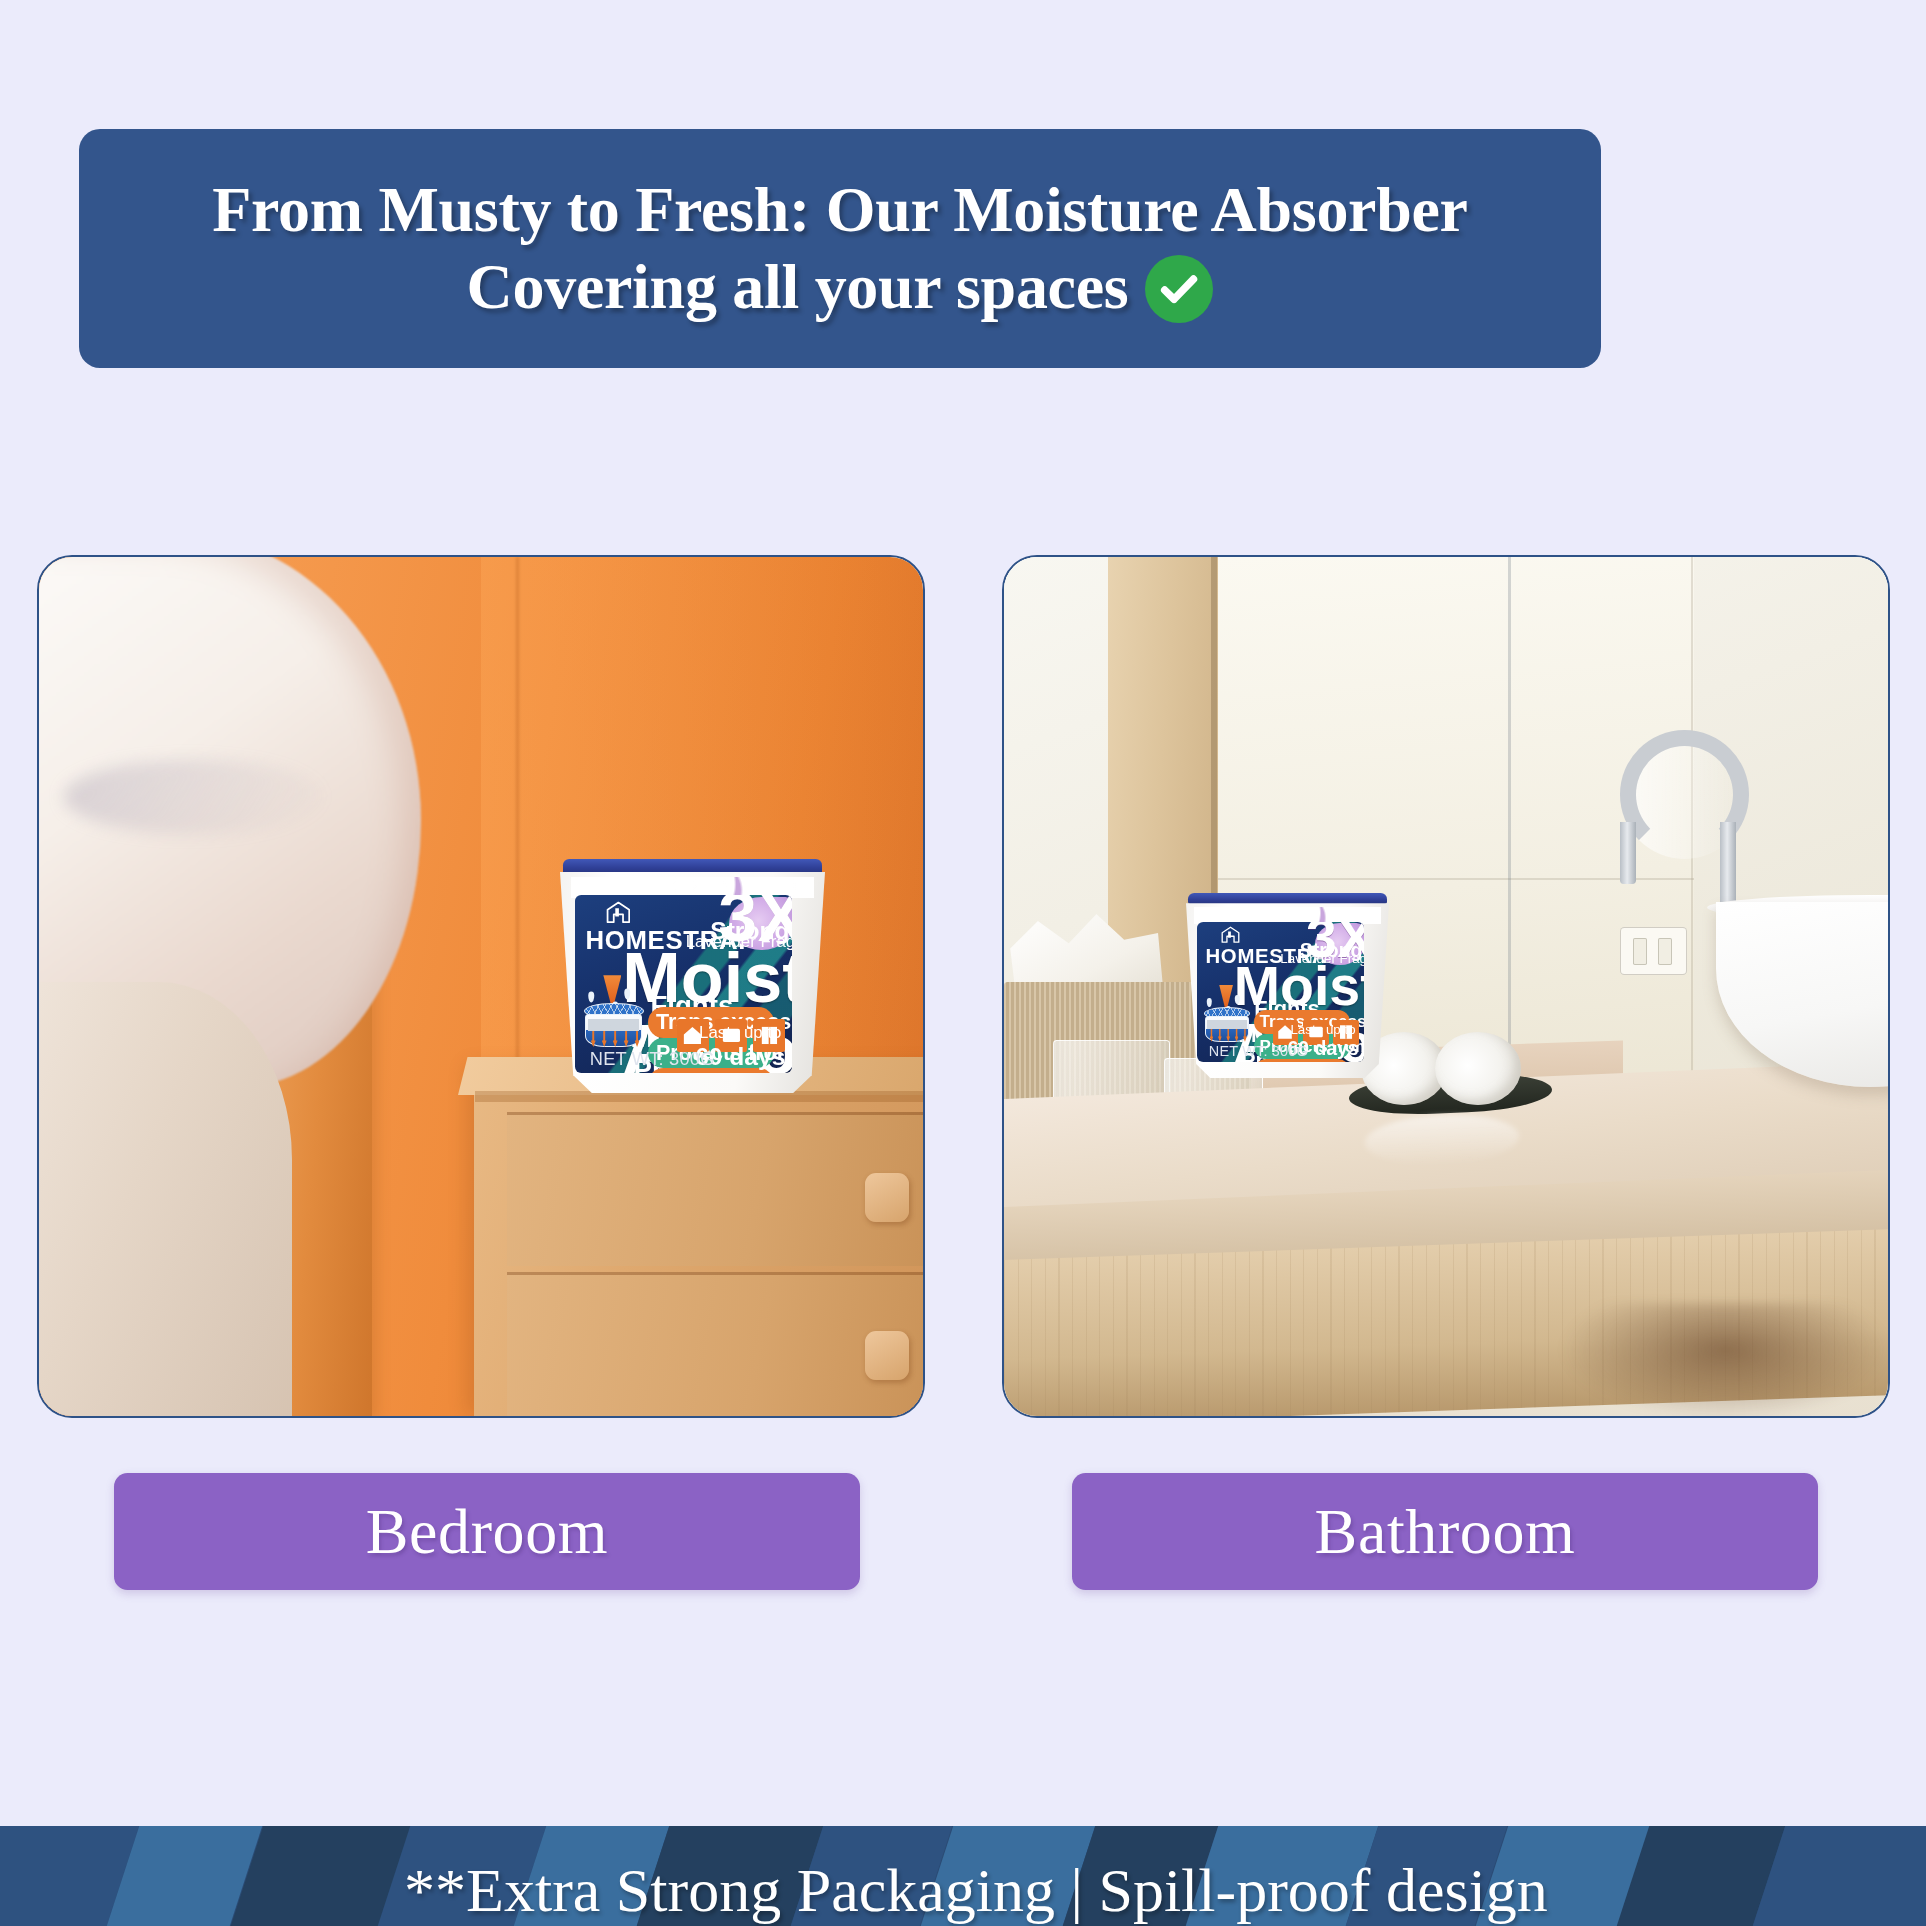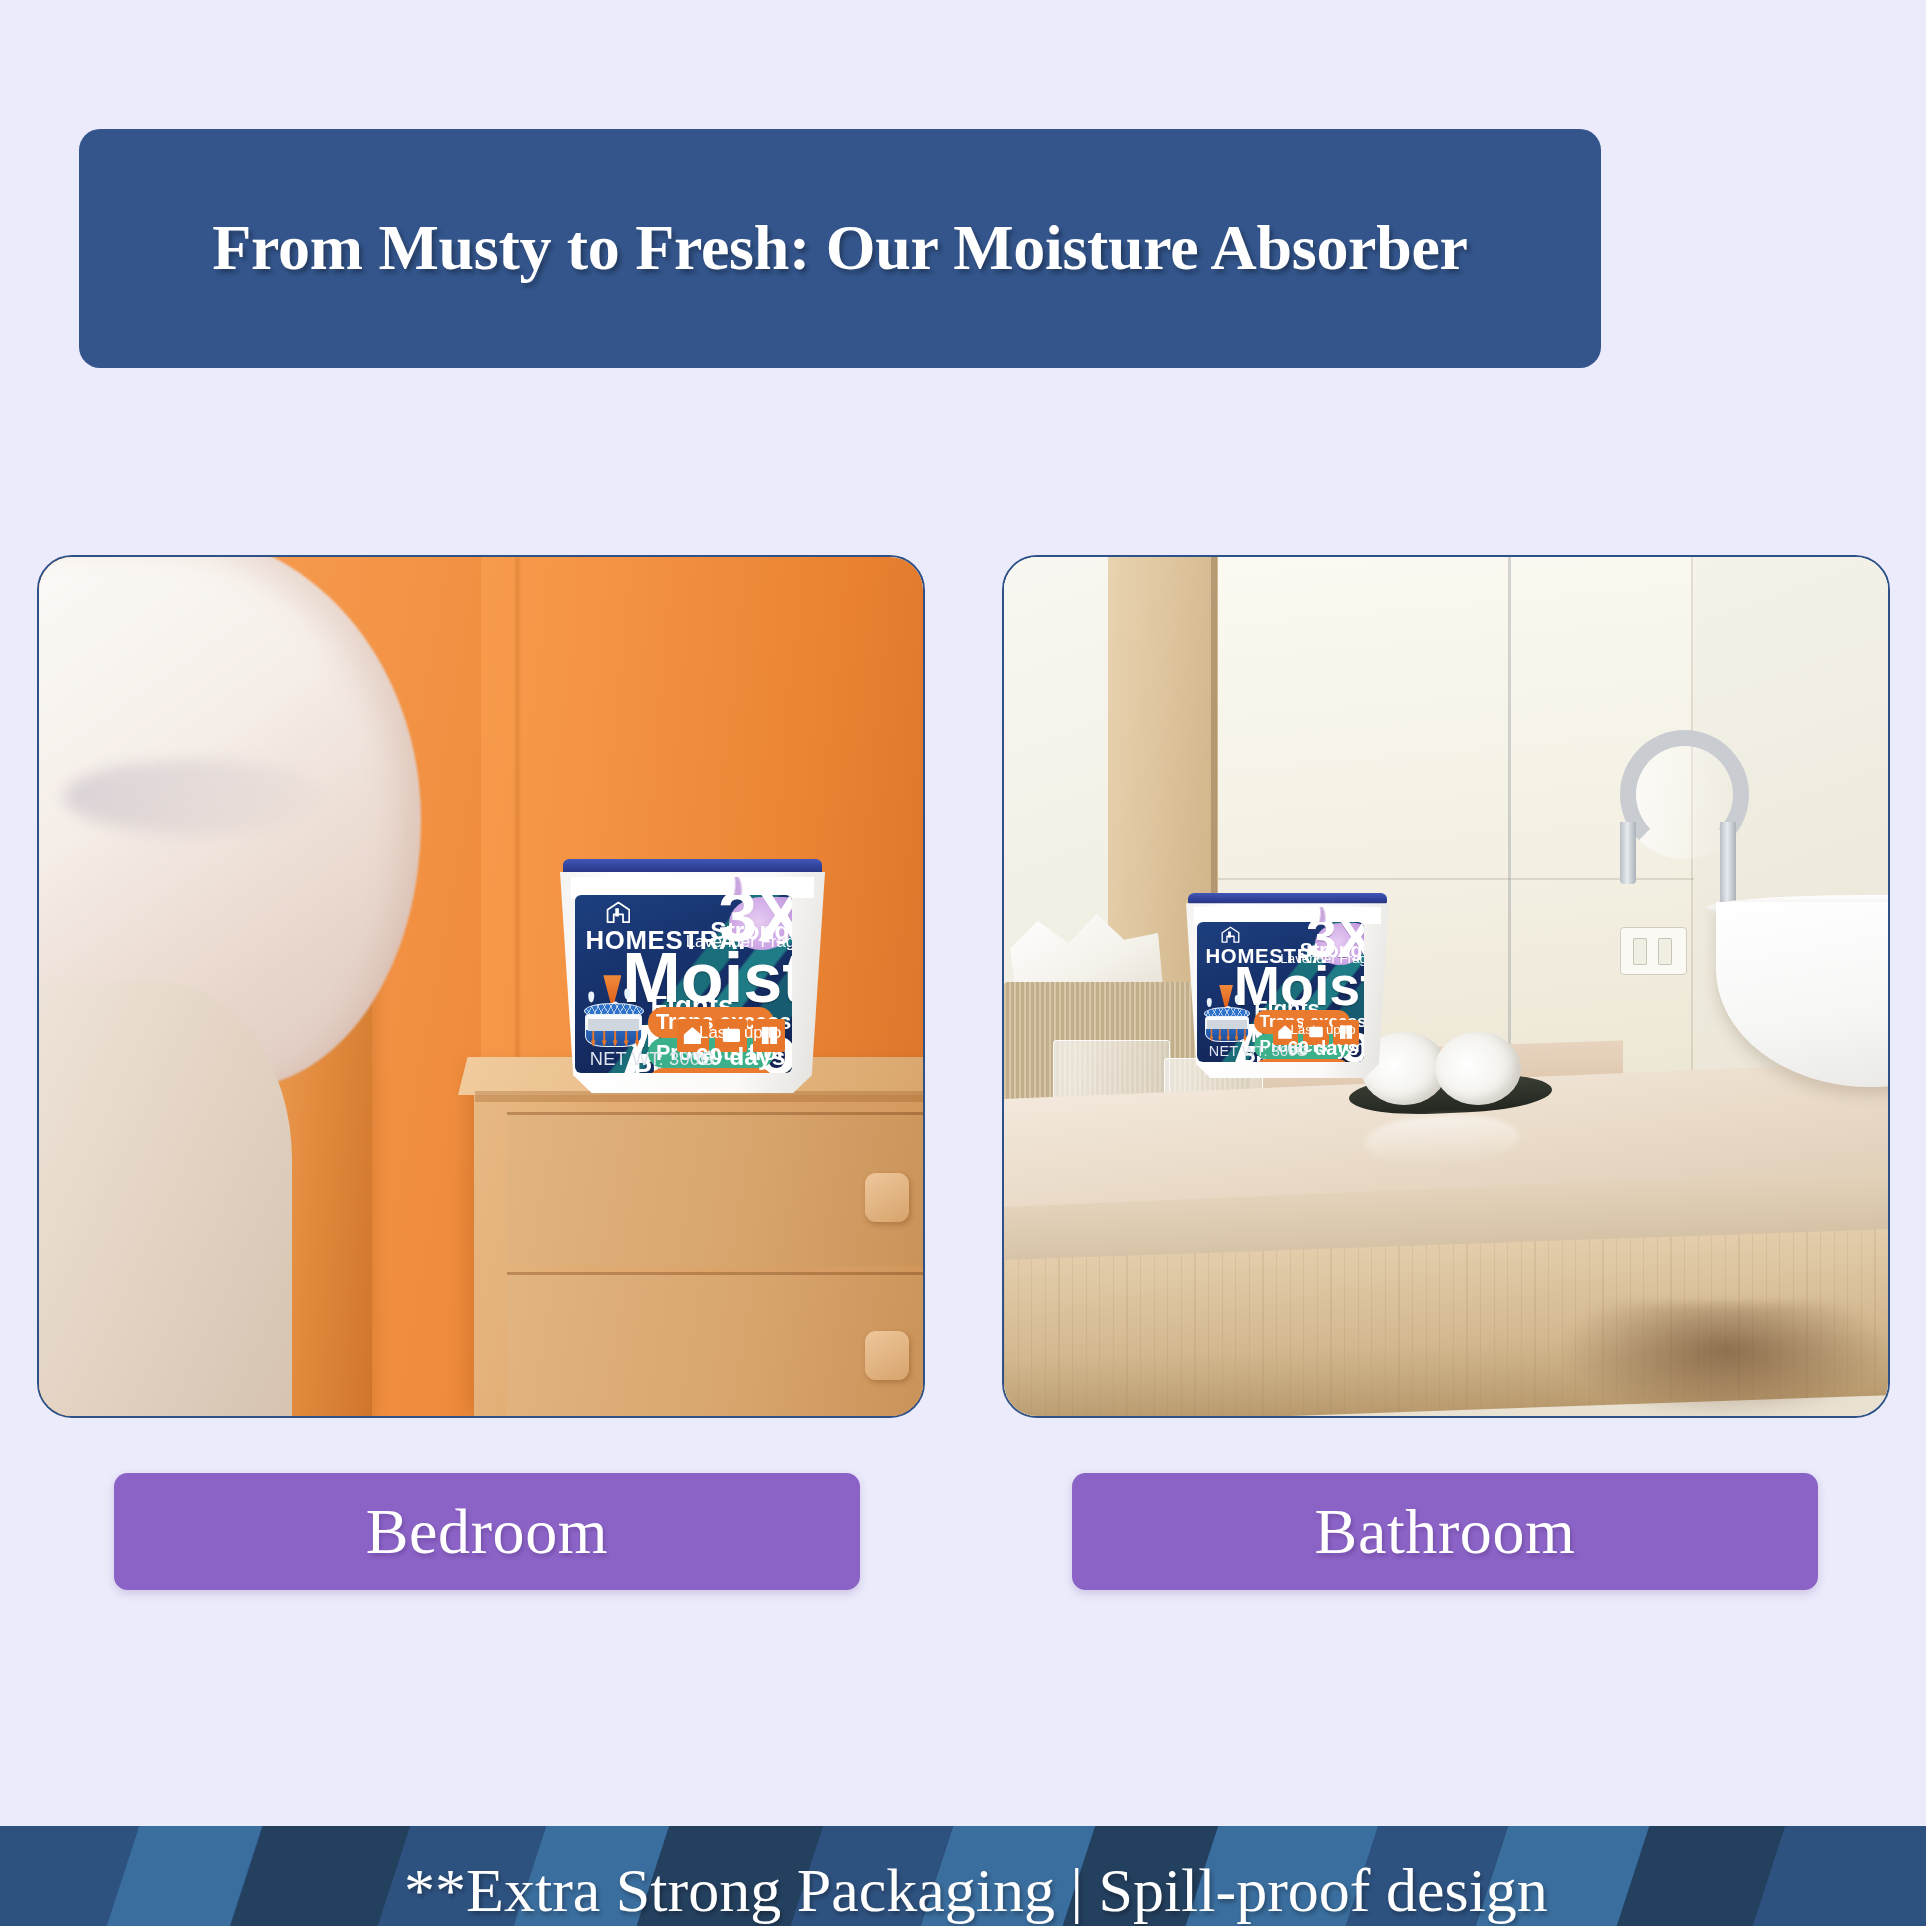--- a/index.html
+++ b/index.html
@@ -523,20 +523,28 @@
   }
 </style>
 </head>
 <body>
 
 <div class="page">
 
   <div class="header-banner">
     <div class="header-line">
       <div class="header-text">From Musty to Fresh: Our Moisture Absorber</div>
+    </div>
+    <div class="header-line">
+      <div class="header-text">Covering all your spaces</div>
+      <div class="check-badge">
+        <svg viewBox="0 0 24 24" aria-hidden="true">
+          <path d="M4.2 12.6 L9.3 17.6 L19.9 6.6" fill="none" stroke="#ffffff" stroke-width="4.1" stroke-linecap="round" stroke-linejoin="round"></path>
+        </svg>
+      </div>
     </div>
   </div>
 
   <div class="cards">
 
     <div class="photo-card card-left">
       <div class="scene">
         <div class="bd-wall"></div>
         <div class="bd-wall-shade"></div>
         <div class="bd-wall-edge"></div>

